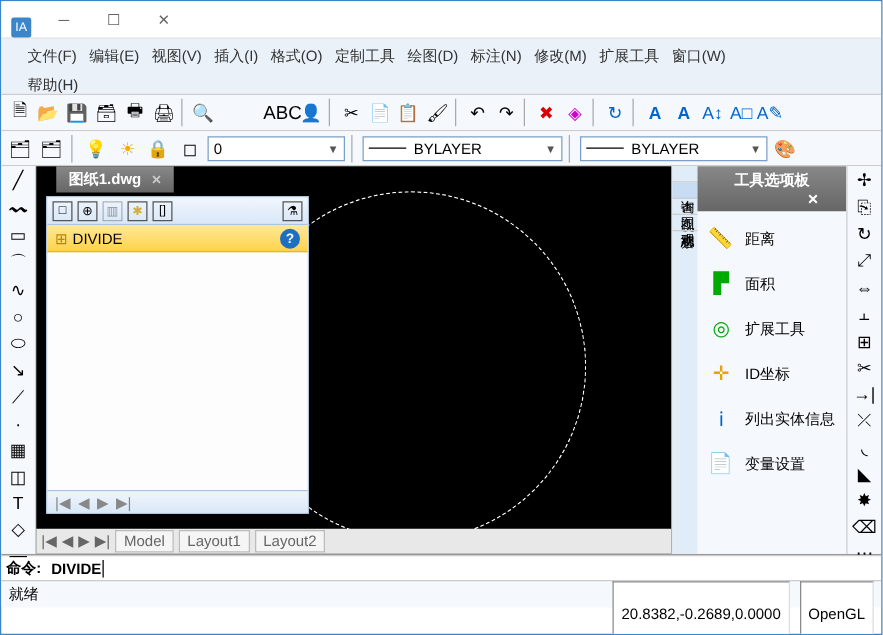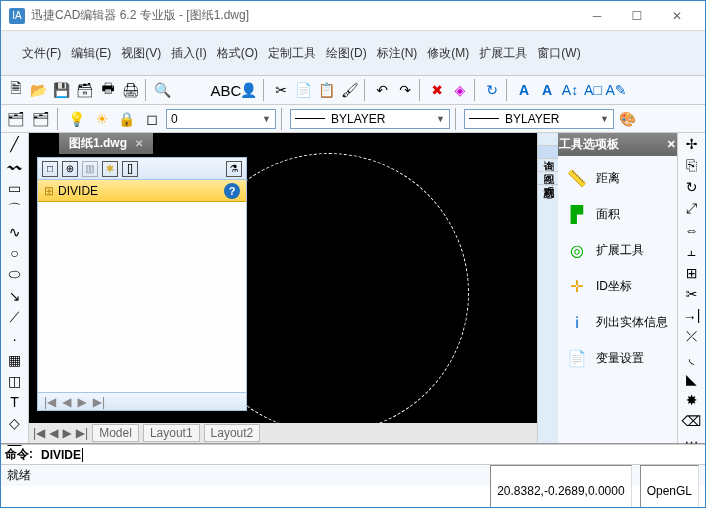--- a/index.html
+++ b/index.html
@@ -1,87 +1,87 @@
 <!DOCTYPE html>
 <html><head>
 <meta charset="utf-8">
 <style>
 *{margin:0;padding:0;box-sizing:border-box;font-family:"Microsoft YaHei",sans-serif;font-size:12px;}
 body{background:#fff;width:706px;height:508px;overflow:hidden;border:1px solid #3a86c8;}
-.titlebar{height:30px;background:#fff;display:flex;align-items:center;padding:0 8px;border-bottom:1px solid #ddd;}
+.titlebar{height:30px;background:#fff;display:flex;align-items:flex-end;padding:0 8px;border-bottom:1px solid #ddd;}
 .titlebar .app-icon{width:16px;height:16px;background:#3a86c8;color:#fff;font-size:10px;display:flex;align-items:center;justify-content:center;margin-right:6px;border-radius:2px;}
 .titlebar .title{color:#666;flex:1;}
 .winbtn{width:40px;height:28px;display:flex;align-items:center;justify-content:center;color:#666;}
 .menubar{height:44px;background:#eaf1f9;padding:4px 17px;display:flex;flex-wrap:wrap;align-items:center;gap:2px;}
 .menu-item{padding:2px 4px;color:#333;}
 .toolbar1{height:30px;background:#f5f8fc;border-top:1px solid #ccc;border-bottom:1px solid #ccc;display:flex;align-items:center;padding:0 4px;gap:1px;}
 .tb-btn{width:22px;height:22px;display:flex;align-items:center;justify-content:center;font-size:14px;border:1px solid transparent;}
 .tb-sep{width:4px;height:22px;border-left:1px solid #aaa;margin:0 2px;}
 .toolbar2{height:28px;background:#f5f8fc;border-bottom:1px solid #ccc;display:flex;align-items:center;padding:0 4px;gap:3px;}
 .combo{height:20px;border:1px solid #7a9ec4;background:#fff;display:flex;align-items:center;padding:0 4px;}
 .combo .arrow{margin-left:auto;font-size:9px;color:#555;}
 .main{display:flex;height:310px;}
 .left-tools{width:28px;background:#f5f8fc;border-right:1px solid #ccc;display:flex;flex-direction:column;align-items:center;padding:2px 0;gap:3px;}
 .left-tools .tb-btn{width:22px;height:20px;}
 .canvas-area{flex:1;background:#000;position:relative;}
-.tab-header{position:absolute;top:0;left:30px;background:linear-gradient(#888,#666);color:#fff;padding:2px 10px;font-weight:bold;display:flex;align-items:center;gap:8px;}
+.tab-header{position:absolute;top:0;left:16px;background:linear-gradient(#888,#666);color:#fff;padding:2px 10px;font-weight:bold;display:flex;align-items:center;gap:8px;}
 .tab-header .x{color:#ccc;font-size:10px;}
 .floating-panel{position:absolute;left:8px;top:24px;width:210px;background:#fff;border:1px solid #a9c4e0;box-shadow:2px 2px 4px rgba(0,0,0,.2);}
 .fp-title{height:22px;background:linear-gradient(#f0f6fd,#d9e7f7);display:flex;align-items:center;padding:0 4px;gap:4px;border-bottom:1px solid #a9c4e0;}
 .fp-title .sq{width:16px;height:16px;border:1px solid #555;display:flex;align-items:center;justify-content:center;font-size:10px;}
 .fp-title .gear{color:#d4af37;}
 .fp-cmd{height:22px;background:linear-gradient(#ffe89a,#ffd24a);display:flex;align-items:center;padding:0 6px;font-family:monospace;border-bottom:1px solid #c9a800;}
 .fp-cmd .help{margin-left:auto;width:16px;height:16px;background:#1e6fbf;color:#fff;border-radius:50%;display:flex;align-items:center;justify-content:center;font-size:11px;font-weight:bold;}
 .fp-body{height:190px;background:#fdfdfd;}
 .fp-footer{height:18px;background:linear-gradient(#f0f6fd,#d9e7f7);border-top:1px solid #a9c4e0;display:flex;align-items:center;padding:0 6px;gap:6px;color:#888;font-size:9px;}
 .circle{position:absolute;left:160px;top:20px;width:280px;height:280px;border:1px dashed #fff;border-radius:50%;}
 .layout-tabs{position:absolute;bottom:0;left:0;right:0;height:20px;background:#e8e8e8;display:flex;align-items:center;padding:0 4px;gap:4px;font-size:10px;color:#666;}
 .layout-tabs .tab{padding:1px 6px;background:#f5f5f5;border:1px solid #bbb;}
 .palette{width:140px;background:#f5f8fc;border-left:1px solid #ccc;display:flex;}
 .palette-tabs{width:20px;display:flex;flex-direction:column;background:#e0ecf8;}
 .ptab{writing-mode:vertical-rl;padding:6px 2px;font-size:11px;border-bottom:1px solid #ccc;text-align:center;}
 .ptab.active{background:#c8ddf4;}
 .palette-body{flex:1;padding:4px;}
-.palette-title{background:linear-gradient(#888,#666);color:#fff;padding:3px 1px;font-weight:bold;display:flex;align-items:center;}
+.palette-title{background:linear-gradient(#888,#666);color:#fff;padding:3px 22px;font-weight:bold;display:flex;align-items:center;flex-direction:column;}
 .palette-title .x{margin-left:auto;font-size:11px;}
 .pitem{display:flex;align-items:center;gap:6px;padding:8px 2px;}
 .pitem .ico{width:26px;height:20px;display:flex;align-items:center;justify-content:center;font-size:16px;}
 .right-tools{width:28px;background:#f5f8fc;border-left:1px solid #ccc;display:flex;flex-direction:column;align-items:center;padding:2px 0;gap:3px;}
 .cmdline-area{border-top:1px solid #999;}
 .cmdhist{height:16px;background:#f3f3f3;padding:0 6px;color:#888;font-family:monospace;}
 .cmdline{height:20px;background:#fff;display:flex;align-items:center;font-family:monospace;font-size:14px;padding:0 4px;border-top:1px solid #ccc;}
 .cmdline .prompt{font-weight:bold;}
 .cmdline .input{margin-left:8px;font-weight:bold;border-right:1px solid #000;padding-right:1px;}
 .statusbar{height:22px;background:#f5f8fc;border-top:1px solid #ccc;display:flex;align-items:center;padding:0 6px;gap:8px;}
 .statusbar .cell{border:1px inset #ddd;padding:18px 6px;background:#fff;margin-top:30px;}
 .statusbar .spacer{flex:1;}
 </style>
 </head>
 <body>
 
 <div class="titlebar">
   <div class="app-icon">IA</div>
-  <div class="title">迅捷CAD编辑器 6.2 专业版  -  [图纸1.dwg]</div>
   <div class="winbtn">─</div>
   <div class="winbtn">☐</div>
   <div class="winbtn">✕</div>
 </div>
 
 <div class="menubar">
   <span class="menu-item">文件(F)</span>
   <span class="menu-item">编辑(E)</span>
   <span class="menu-item">视图(V)</span>
   <span class="menu-item">插入(I)</span>
   <span class="menu-item">格式(O)</span>
   <span class="menu-item">定制工具</span>
   <span class="menu-item">绘图(D)</span>
   <span class="menu-item">标注(N)</span>
   <span class="menu-item">修改(M)</span>
   <span class="menu-item">扩展工具</span>
   <span class="menu-item">窗口(W)</span>
+  <span class="menu-item" style="width:100%">帮助(H)</span>
 </div>
 
 <div class="toolbar1">
   <div class="tb-btn">🗎</div>
   <div class="tb-btn">📂</div>
   <div class="tb-btn">💾</div>
   <div class="tb-btn">🗃</div>
   <div class="tb-btn">🖶</div>
   <div class="tb-btn">🖨</div>
   <div class="tb-sep"></div>

